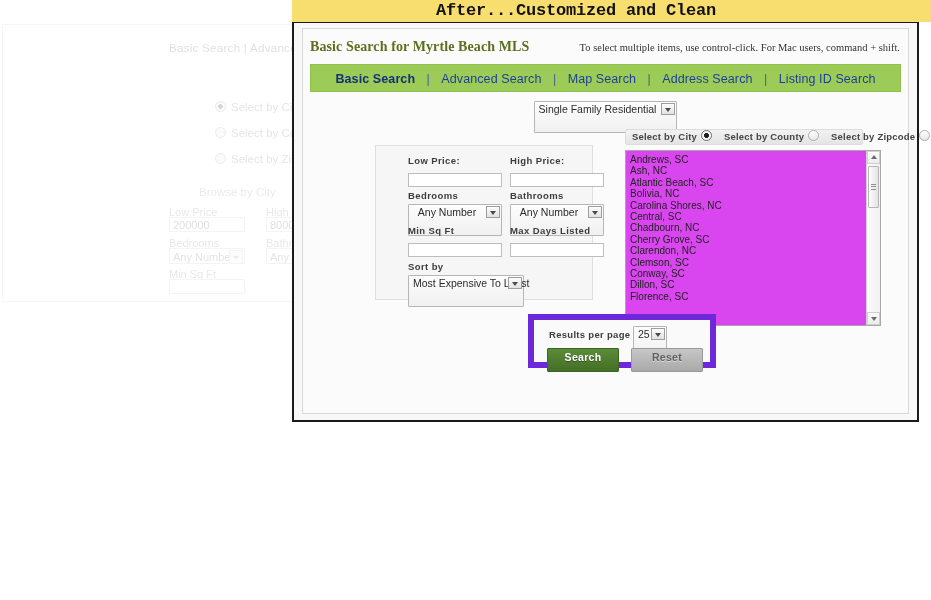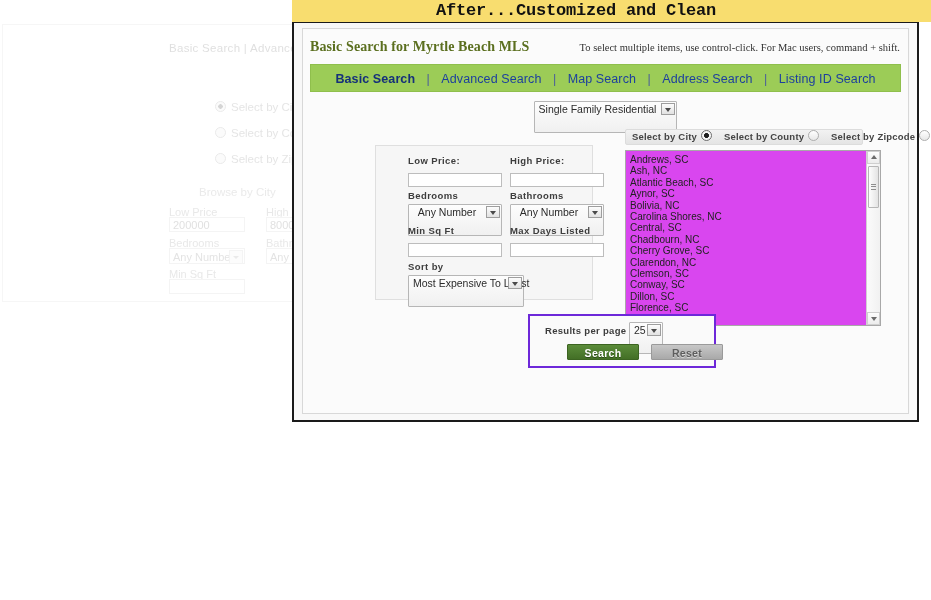--- a/index.html
+++ b/index.html
@@ -393,49 +393,48 @@
     background: repeating-linear-gradient(#8e8e8e 0 1px, transparent 1px 2.4px);
   }
 
   
   #results-box {
     position: absolute;
     left: 225px;
     top: 285px;
     width: 188px;
     height: 54px;
-    border: 2px solid #6d28d9;
+    border: 6px solid #6d28d9;
     background: #fafafa;
     box-sizing: border-box;
   }
   #results-box .rlabel {
     position: absolute;
     left: 15px; top: 9px;
     font-size: 9.5px;
     font-weight: bold;
     color: #3d3d3d;
     letter-spacing: .3px;
   }
   #results-box .selbox.w34 {
     position: absolute;
     left: 99px; top: 6px;
     width: 34px;
   }
   .btn {
     position: absolute;
-    height: 16px;
+    height: 24px;
     font-size: 10.5px;
     font-weight: bold;
     letter-spacing: .3px;
     box-sizing: border-box;
     text-align: center;
     line-height: 17px;
     border-radius: 1px;
     cursor: pointer;
-    margin-left: 24px;
   }
   #search-btn {
     left: 13px; top: 28px;
     width: 72px;
     background: linear-gradient(#5b8c3a,#436f26);
     border: 1px solid #3c6421;
     color: #fff;
     text-shadow: 0 1px 0 rgba(0,0,0,.35);
   }
   #reset-btn {
@@ -559,21 +558,20 @@
           <span class="arw"></span>
         </span>
       </div>
     </div>
 
     <div id="city-list">
       <div class="items">
         <div class="ci">Andrews, SC</div>
         <div class="ci">Ash, NC</div>
         <div class="ci">Atlantic Beach, SC</div>
-        <div class="ci">Aynor, SC</div>
         <div class="ci">Bolivia, NC</div>
         <div class="ci">Carolina Shores, NC</div>
         <div class="ci">Central, SC</div>
         <div class="ci">Chadbourn, NC</div>
         <div class="ci">Cherry Grove, SC</div>
         <div class="ci">Clarendon, NC</div>
         <div class="ci">Clemson, SC</div>
         <div class="ci">Conway, SC</div>
         <div class="ci">Dillon, SC</div>
         <div class="ci">Florence, SC</div>

